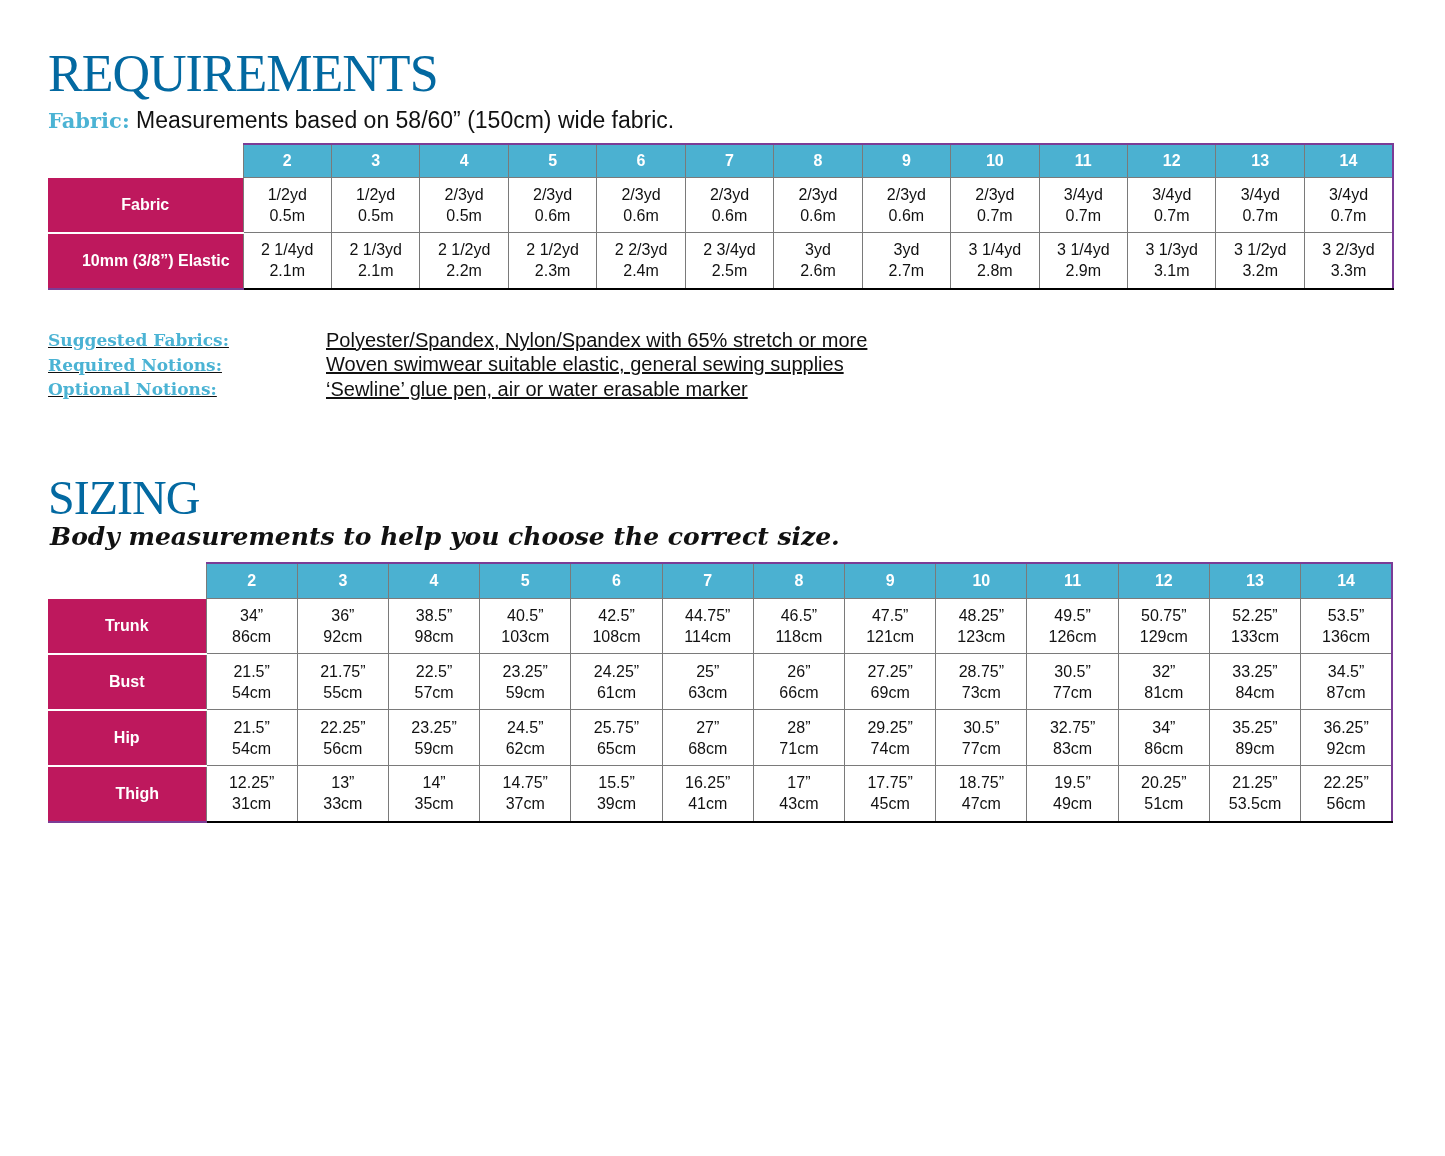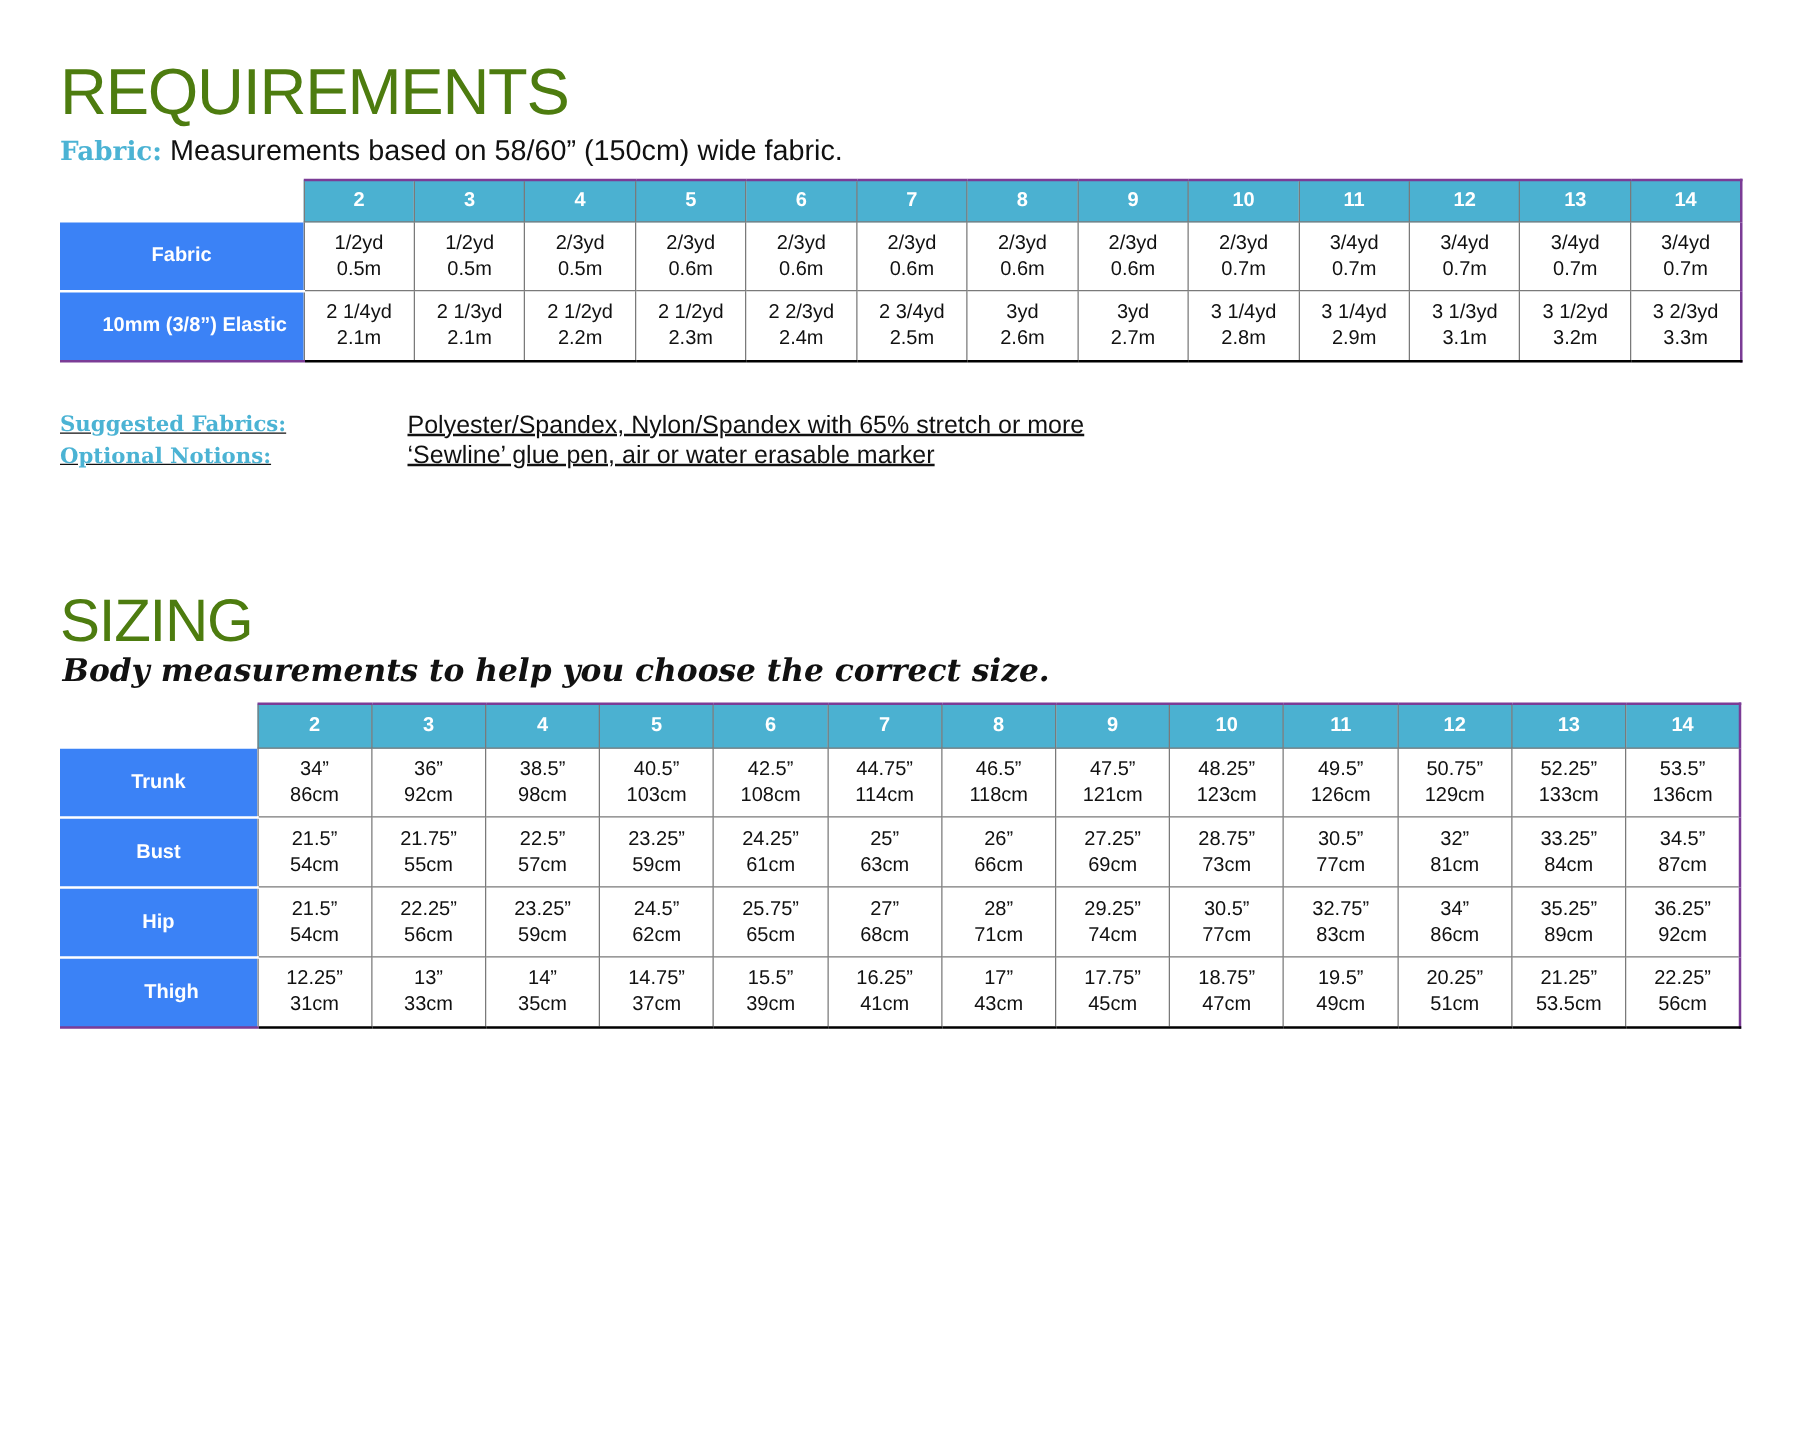--- a/index.html
+++ b/index.html
@@ -1,29 +1,29 @@
 <!DOCTYPE html>
 <html><head>
 <meta charset="utf-8">
 <style>
   html, body { margin:0; padding:0; background:#ffffff; }
   body { width:1445px; height:1156px; position:relative; overflow:hidden; font-family:"Liberation Sans", sans-serif; color:#111; }
-  .hand-title { position:absolute; left:48px; font-family:Liberation Sans, sans-serif; font-weight:300; color:#4d7c0f; letter-spacing:1px; transform:scaleX(1.0); }
+  .hand-title { position:absolute; left:48px; font-family:Liberation Serif, serif; font-weight:300; color:#0369a1; letter-spacing:1px; transform:scaleX(1.0); }
   #req-title { top:46px; font-size:52px; line-height:56px; font-weight:normal; letter-spacing:-1px; }
   #sizing-title { top:470px; font-size:48px; line-height:56px; font-weight:normal; letter-spacing:-1px; }
   .fabric-line { position:absolute; left:48px; top:106px; font-size:23px; line-height:28px; white-space:nowrap; }
   .fabric-line .lbl { font-family:"DejaVu Serif", serif; font-weight:bold; color:#4bb3d4; font-size:21px; }
   .sub-italic { position:absolute; left:50px; top:522px; font-family:"DejaVu Serif", serif; font-style:italic; font-size:25px; line-height:30px; white-space:nowrap; color:#111;font-weight:bold; }
 
   table.grid { position:absolute; border-collapse:collapse; table-layout:fixed; }
   table.grid td, table.grid th { padding:0; text-align:center; vertical-align:middle; }
   th.size { background:#4bb1d1; color:#fff; font-weight:bold; font-size:16px; border:1.5px solid #7a7a7a; border-top:2px solid #7b3c96; }
   th.size.last { border-right:2px solid #7b3c96; }
   th.blank { background:#fff; border:none; }
-  td.rowlabel { background:#3b82f6; color:#fff; font-weight:bold; font-size:16px; text-align:left; padding-left:11px; border-bottom:2px solid #ffffff; }
+  td.rowlabel { background:#be185d; color:#fff; font-weight:bold; font-size:16px; text-align:left; padding-left:11px; border-bottom:2px solid #ffffff; }
   td.rowlabel.lastrow { border-bottom:2px solid #7b3c96;padding-left:21px; }
   td.val { background:#fff; font-size:16px; line-height:21px; border:1.5px solid #7a7a7a; color:#111; }
   td.val.last { border-right:2px solid #7b3c96; }
   td.val.lastrow { border-bottom:2px solid #000000; }
   td.val span { display:block; }
 
   #req-table { left:48px; top:143px; width:1346px; }
   #req-table col.labelcol { width:195px; }
   #req-table th.size { height:32px; }
   #req-table td { height:54px; }
@@ -182,20 +182,24 @@
       </tr>
     </tbody>
 </table>
 
 <div class="notions">
     <div class="notion-row">
       <span class="nlabel">Suggested Fabrics:</span>
       <span class="nval">Polyester/Spandex, Nylon/Spandex with 65% stretch or more</span>
     </div>
     <div class="notion-row">
+      <span class="nlabel">Required Notions:</span>
+      <span class="nval">Woven swimwear suitable elastic, general sewing supplies</span>
+    </div>
+    <div class="notion-row">
       <span class="nlabel">Optional Notions:</span>
       <span class="nval">‘Sewline’ glue pen, air or water erasable marker</span>
     </div>
   </div>
 
 <div id="sizing-title" class="hand-title">SIZING</div>
 <div class="sub-italic">Body measurements to help you choose the correct size.</div>
 
 <table id="size-table" class="grid">
   <colgroup>

